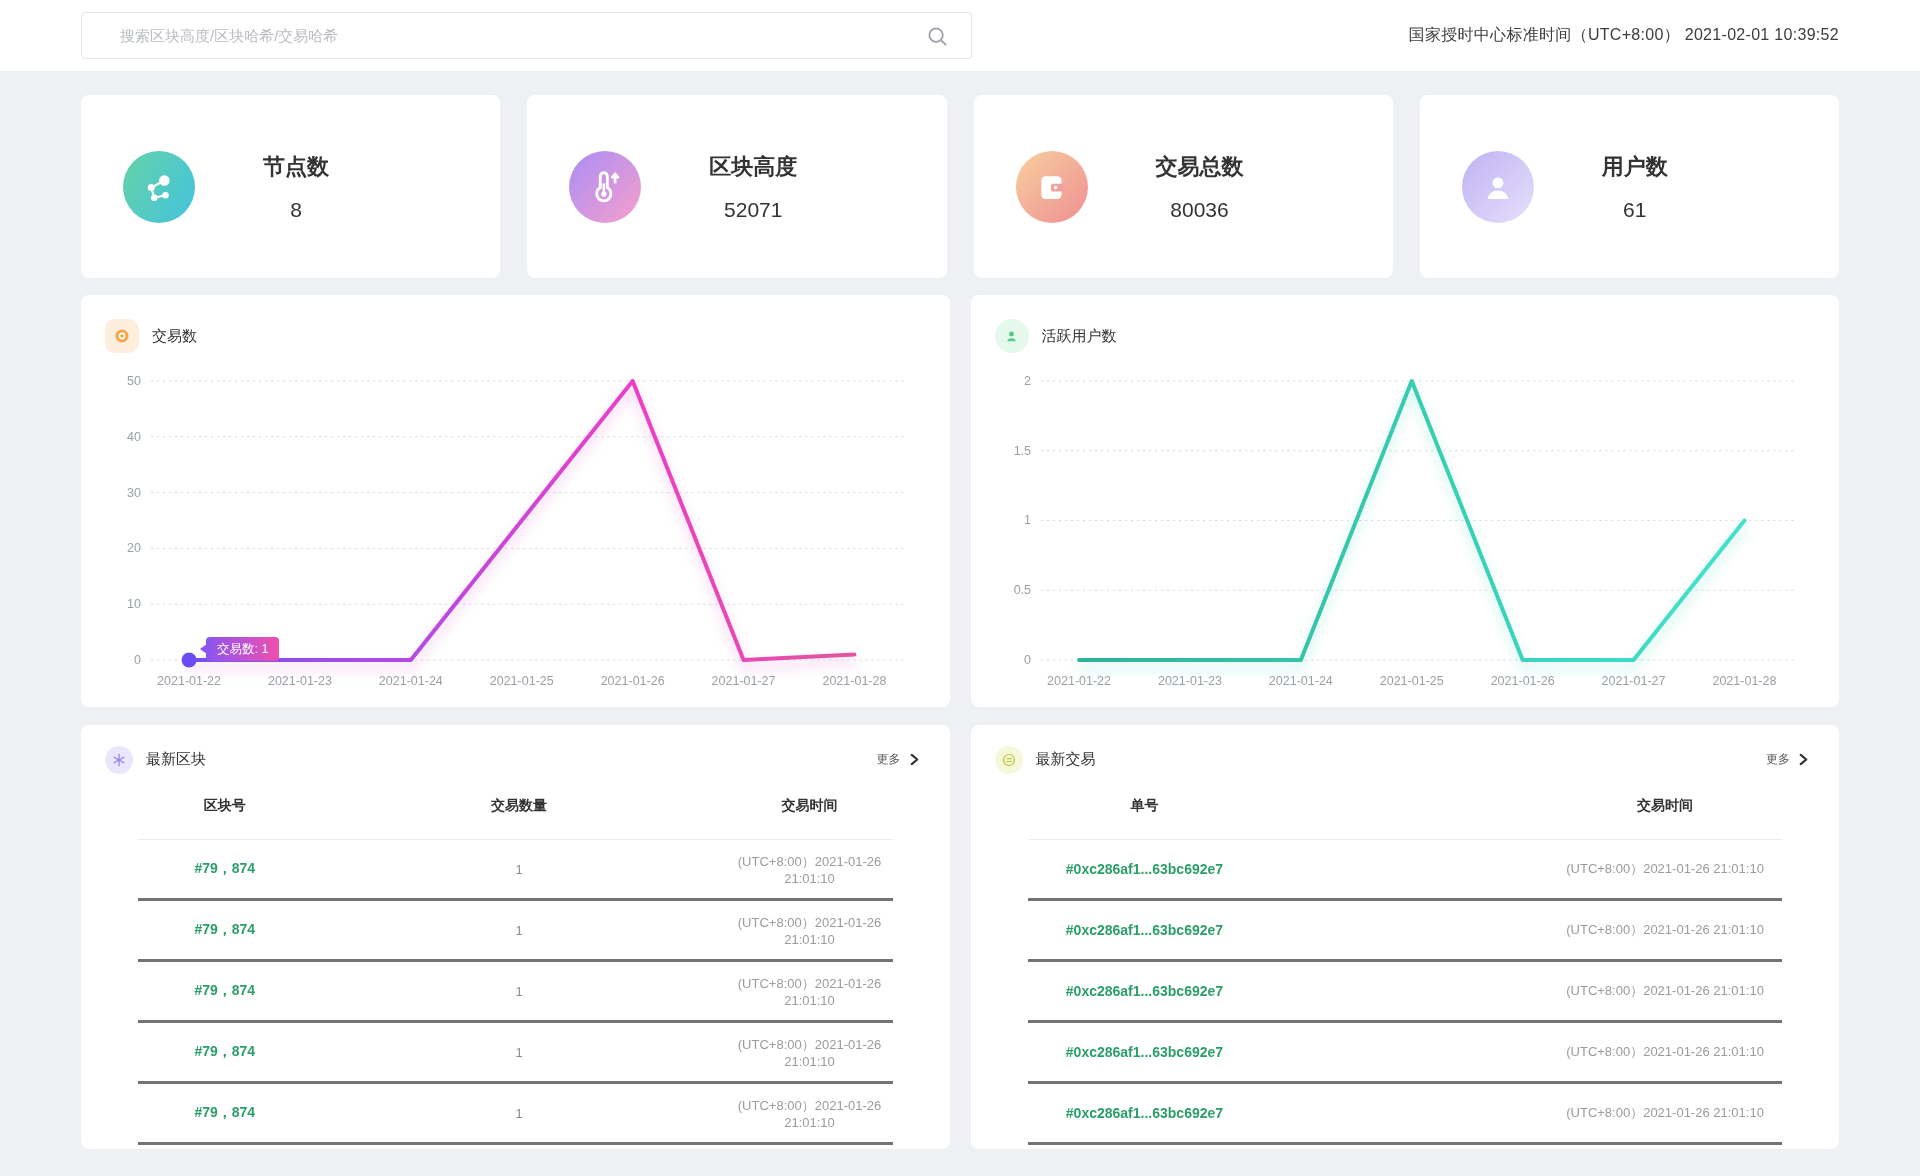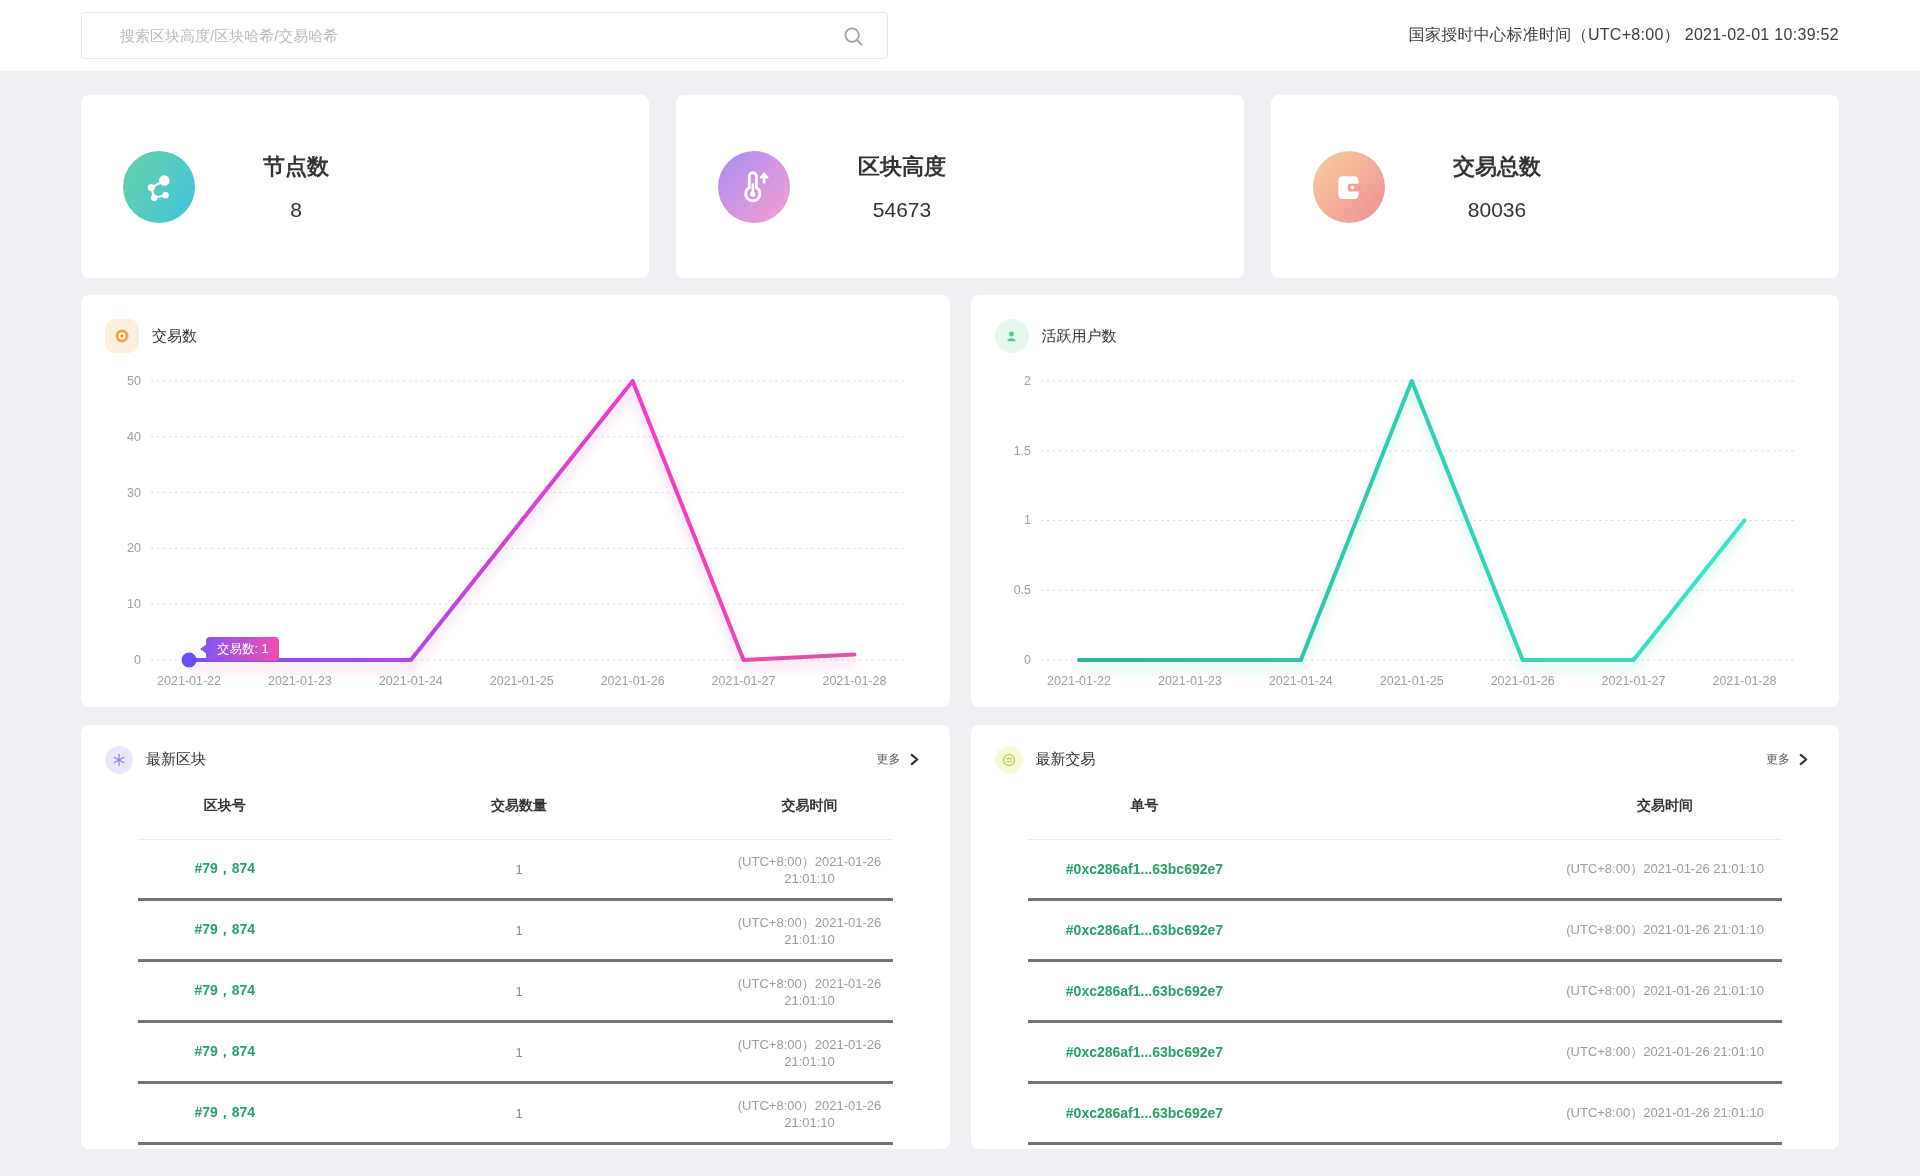--- a/index.html
+++ b/index.html
@@ -1,20 +1,20 @@
 <!DOCTYPE html>
 <html><head>
 <meta charset="utf-8">
 <style>
   * { margin:0; padding:0; box-sizing:border-box; }
   html,body { width:1920px; height:1176px; background:#eef0f4; font-family:"Liberation Sans","DejaVu Sans",sans-serif; color:#333; }
 
   
   .topbar { height:71px; background:#fff; display:flex; align-items:center; justify-content:space-between; padding:0 81px; }
-  .search-box { position:relative; width:807px; height:47px; border:1px solid #e4e6ea; border-radius:4px; background:#fff; display:flex; align-items:center; }
+  .search-box { position:relative; width:891px; height:47px; border:1px solid #e4e6ea; border-radius:4px; background:#fff; display:flex; align-items:center; }
   .search-box input { border:none; outline:none; width:100%; height:100%; padding:0 60px 0 38px; font-size:15px; color:#333; background:transparent; font-family:inherit; }
   .search-box input::placeholder { color:#b9bcc2; }
   .search-ic { position:absolute; right:22px; top:12px; cursor:pointer; }
   .time-label { font-size:16px; color:#3d3d3d; letter-spacing:.3px; }
 
   .content { padding:0 81px; }
 
   .card { background:#fff; border-radius:8px;gap:16px; }
 
   
@@ -101,38 +101,50 @@
         <svg width="38" height="38" viewBox="0 0 32 32" fill="none" stroke="#fff">
             <path d="M12 7 a3 3 0 0 1 6 0 v9.5 a6 6 0 1 1 -6 0 Z" stroke-width="2.4"></path>
             <circle cx="15" cy="22" r="2.2" fill="#fff" stroke="none"></circle>
             <line x1="15" y1="21" x2="15" y2="13" stroke-width="2.2"></line>
             <line x1="24.5" y1="13" x2="24.5" y2="5.5" stroke-width="2.4"></line>
             <path d="M21.5 8.5 L24.5 5.2 L27.5 8.5" stroke-width="2.4" fill="none"></path>
           </svg>
       </div>
       <div class="stat-txt">
         <div class="stat-label">区块高度</div>
-        <div class="stat-value">54673</div>
+        <div class="stat-value">52071</div>
       </div>
     </div>
 
     <div class="card stat-card">
       <div class="stat-ic" style="background:linear-gradient(135deg,#f7cf9e,#ef8f93)">
         <svg width="38" height="38" viewBox="0 0 32 32">
             <rect x="7" y="7" width="17" height="19" rx="3.5" fill="#fff"></rect>
             <rect x="15" y="13.2" width="11.5" height="6.6" rx="2.2" fill="#f2a09a"></rect>
             <circle cx="19" cy="16.5" r="1.5" fill="#fff"></circle>
           </svg>
       </div>
       <div class="stat-txt">
         <div class="stat-label">交易总数</div>
         <div class="stat-value">80036</div>
       </div>
     </div>
 
+    <div class="card stat-card">
+      <div class="stat-ic" style="background:linear-gradient(135deg,#bfb1f3,#e6e1fb)">
+        <svg width="38" height="38" viewBox="0 0 32 32">
+            <circle cx="16" cy="12.5" r="4.6" fill="#fff"></circle>
+            <path d="M7.5 26 a8.5 7 0 0 1 17 0 Z" fill="#fff"></path>
+          </svg>
+      </div>
+      <div class="stat-txt">
+        <div class="stat-label">用户数</div>
+        <div class="stat-value">61</div>
+      </div>
+    </div>
   </div>
 
   <div class="charts">
 
     <div class="card chart-card">
       <div class="card-head">
         <span class="head-ic" style="background:#fdeede">
           <svg width="16" height="16" viewBox="0 0 16 16">
               <circle cx="8" cy="8" r="6.5" fill="#f6a545"></circle>
               <circle cx="8" cy="8" r="2.6" fill="none" stroke="#fff" stroke-width="1.6"></circle>

